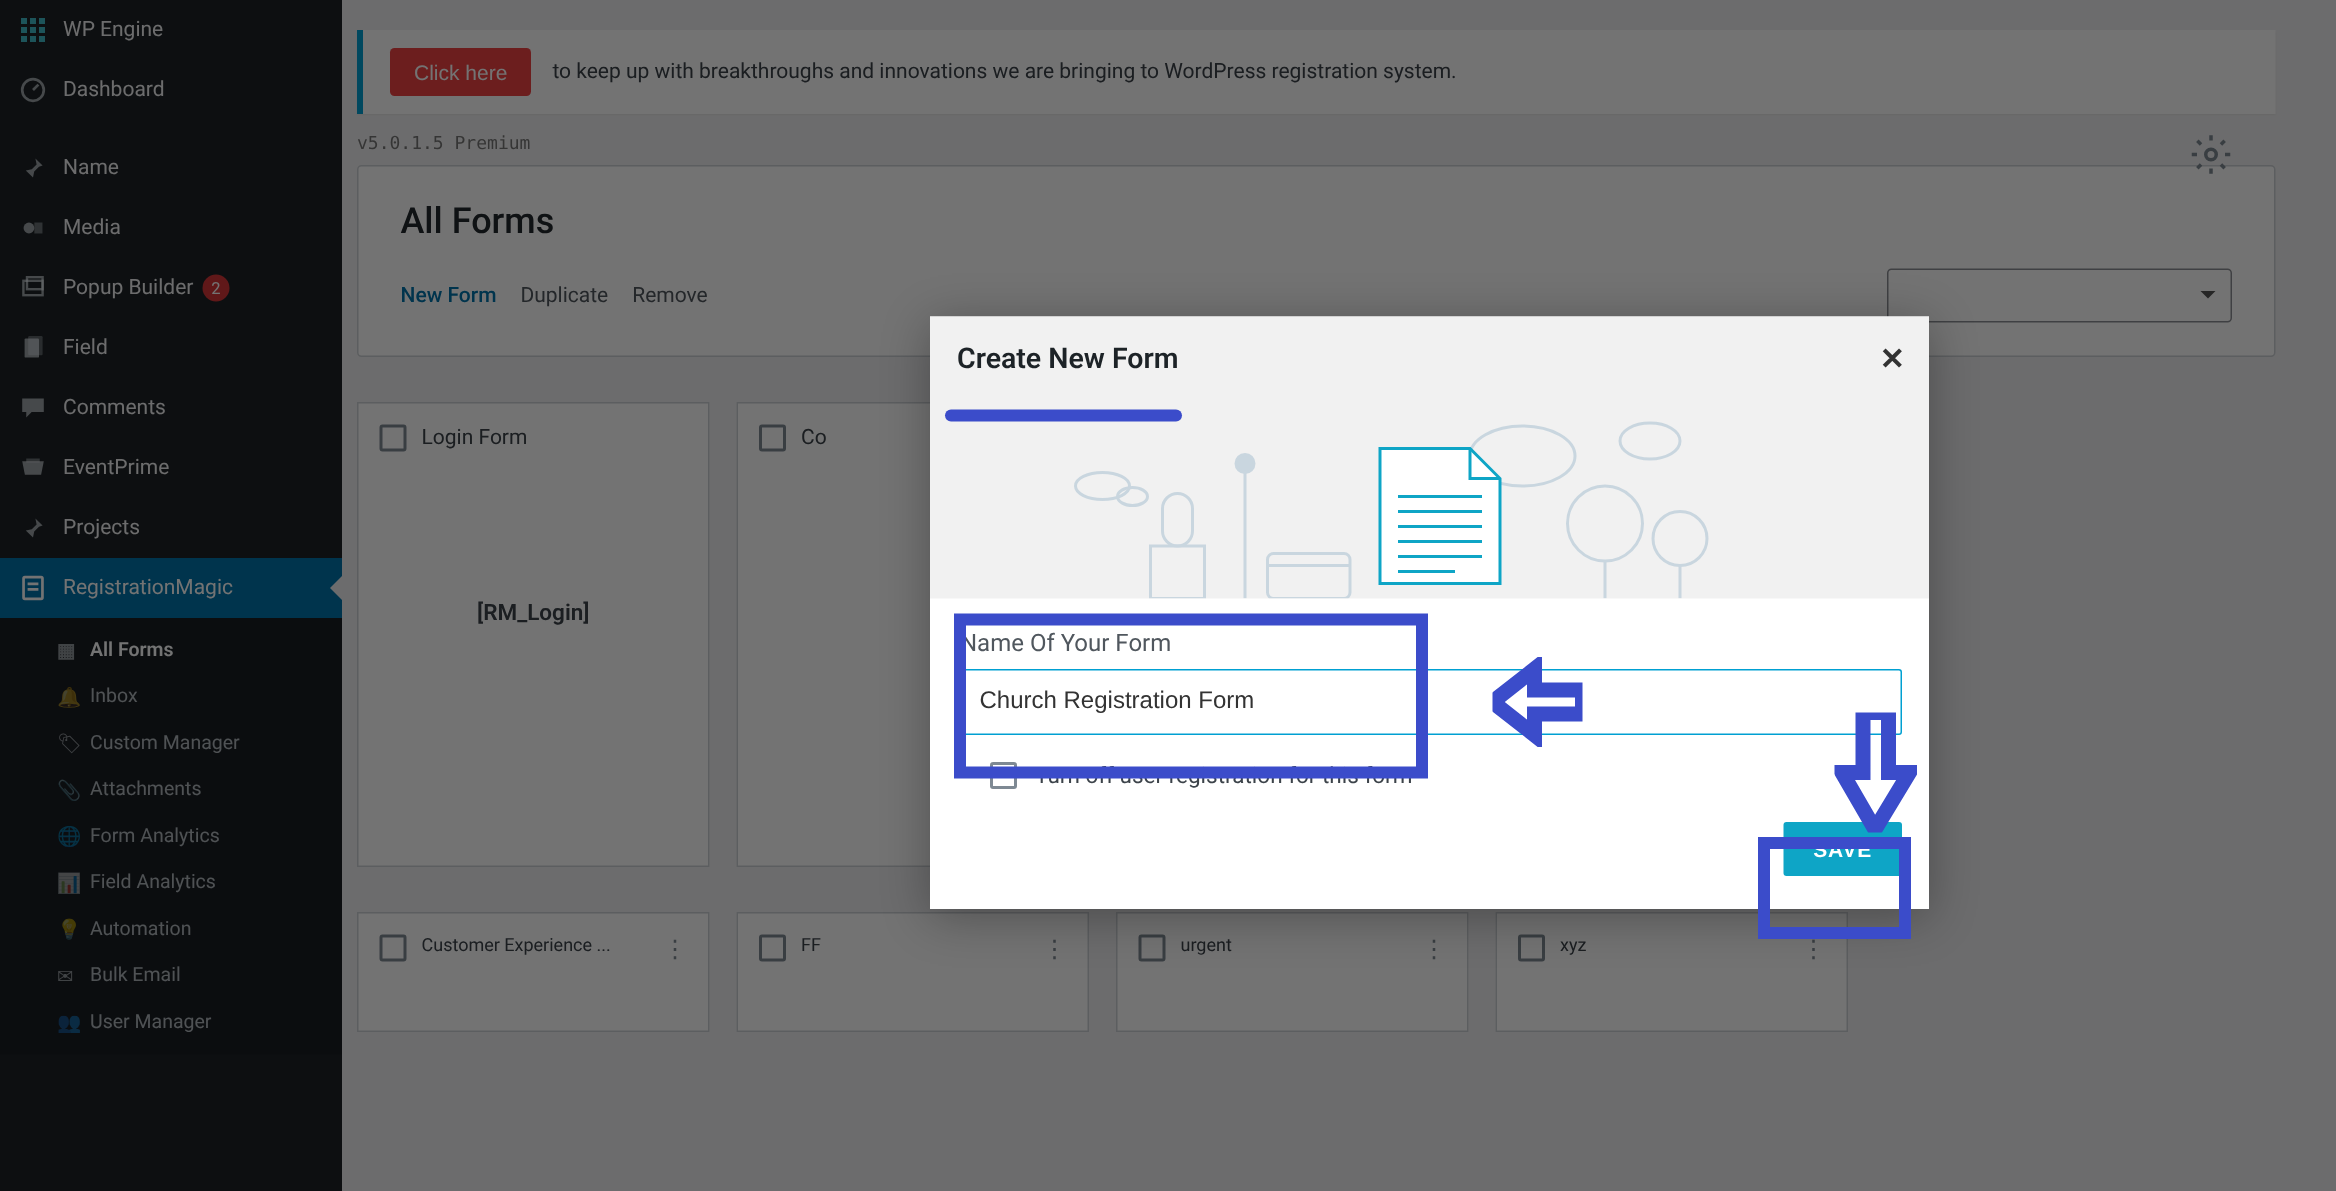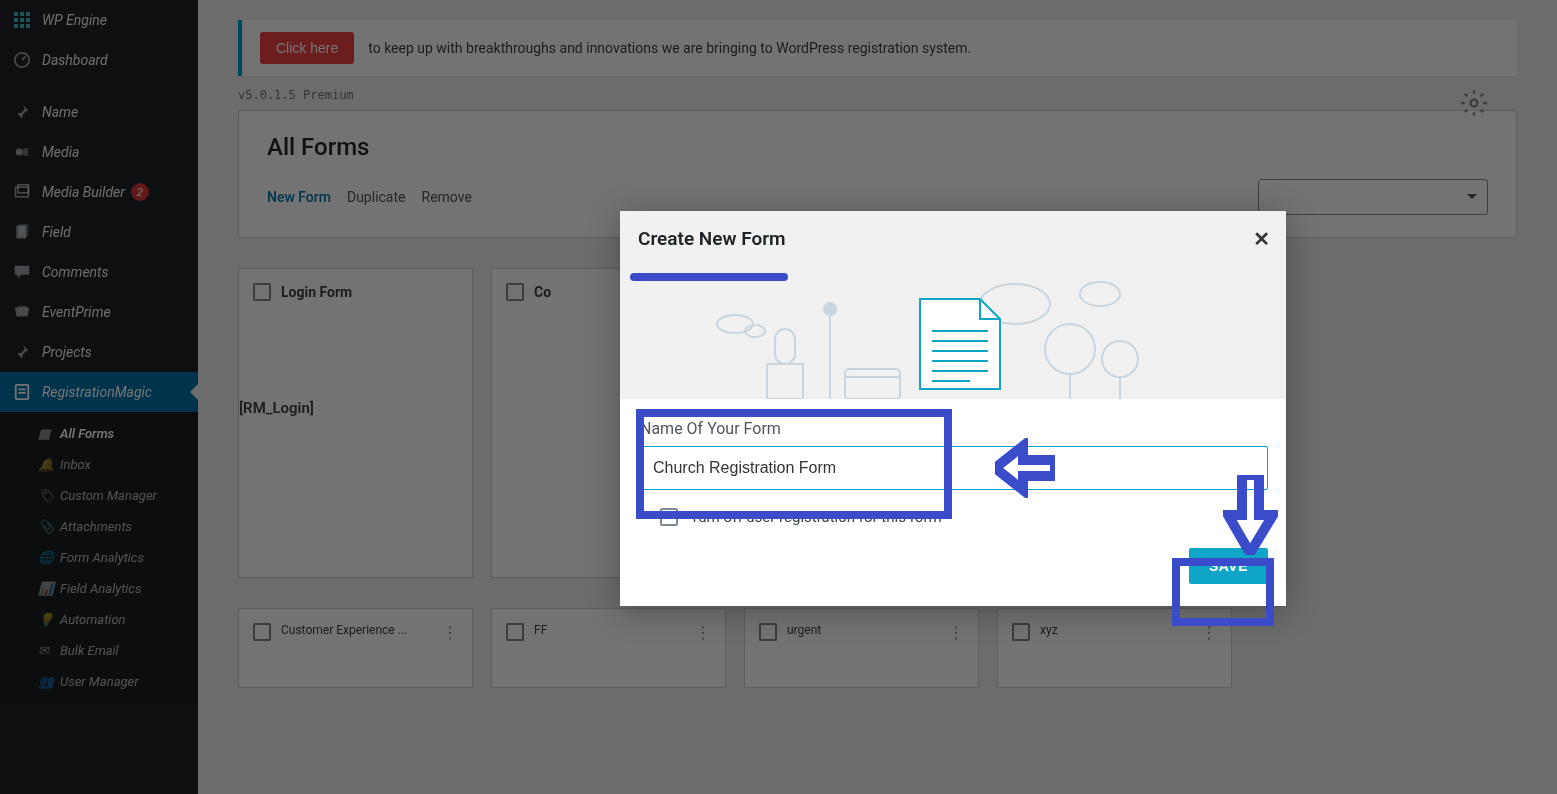--- a/index.html
+++ b/index.html
@@ -1,19 +1,19 @@
 <!DOCTYPE html>
 <html><head>
 <meta charset="utf-8">
 <style>
 * { box-sizing: border-box; margin: 0; padding: 0; }
 body { font-family: -apple-system, BlinkMacSystemFont, "Segoe UI", Roboto, sans-serif; background: #f0f0f1; width: 1557px; height: 794px; overflow: hidden; position: relative; }
 
 
-.sidebar { position: absolute; left: 0; top: 0; width: 198px; height: 100%; background: #1d2327; color: #fff; overflow-y: auto; font-style: italic; }
+.sidebar { position: absolute; left: 0; top: 0; width: 228px; height: 100%; background: #1d2327; color: #fff; overflow-y: auto; }
 .sidebar-item { display: flex; align-items: center; padding: 10px 12px; color: #f0f0f1; font-size: 14px; cursor: pointer; }
 .sidebar-item .icon { width: 20px; height: 20px; margin-right: 10px; display: inline-flex; align-items: center; justify-content: center; color: rgba(240,246,252,.6); }
 .sidebar-item.active { background: #0073aa; color: #fff; position: relative; }
 .sidebar-item.active::after { content: ""; position: absolute; right: 0; top: 50%; transform: translateY(-50%); border: 8px solid transparent; border-right-color: #f0f0f1; }
 .badge-orange { background: #d63638; color: #fff; border-radius: 50%; width: 18px; height: 18px; font-size: 11px; display: inline-flex; align-items: center; justify-content: center; margin-left: 6px; }
 .sub-item { padding: 8px 12px 8px 38px; font-size: 13px; color: rgba(240,246,252,.7); cursor: pointer; display: flex; align-items: center; }
 .sub-item .sicon { width: 14px; height: 14px; margin-right: 8px; color: rgba(240,246,252,.55); display:inline-flex; align-items:center; }
 .sub-item.active { color: #fff; font-weight: 600; }
 
 
@@ -27,24 +27,24 @@
 .toolbar { display: flex; align-items: center; gap: 16px; }
 .toolbar .link { color: #50575e; font-size: 14px; cursor: pointer; }
 .toolbar .link.primary { color: #0073aa; font-weight: 500; }
 .toolbar .right { margin-left: auto; }
 .gear { width: 28px; height: 28px; color: #7e8993; float: right; margin-top: -44px; }
 .select-box { border: 1px solid #8c8f94; border-radius: 3px; padding: 6px 28px 6px 10px; min-width: 230px; height: 36px; background: #fff; position: relative; }
 .select-box::after { content: ""; position: absolute; right: 10px; top: 14px; border: 5px solid transparent; border-top-color: #555; }
 
 .cards { display: flex; gap: 18px; margin-top: 30px; flex-wrap: wrap; }
 .card { width: 235px; height: 310px; border: 1px solid #ccd0d4; background: #fff; padding: 14px; position: relative; }
-.card .top { display: flex; align-items: center; gap: 10px; font-weight: bold; }
+.card .top { display: flex; align-items: center; gap: 10px; }
 .card .checkbox { width: 18px; height: 18px; border: 2px solid #7e8993; border-radius: 2px; }
 .card .title { font-size: 14px; color: #3c434a; flex: 1; white-space: nowrap; overflow: hidden; text-overflow: ellipsis; }
-.card .center { position: absolute; top: 130px; left: 0; right: 0; text-align: left; color: #3c434a; font-size: 15px; font-weight: 600; }
+.card .center { position: absolute; top: 130px; left: 0; right: 0; text-align: center; color: #3c434a; font-size: 15px; font-weight: 600; }
 
 .cards-row2 { display: flex; gap: 18px; margin-top: 30px; }
 .card2 { width: 235px; height: 80px; border: 1px solid #ccd0d4; background: #fff; padding: 14px; display: flex; align-items: flex-start; gap: 10px; }
 .card2 .checkbox { width: 18px; height: 18px; border: 2px solid #7e8993; border-radius: 2px; }
 .card2 .title { font-size: 12px; color: #3c434a; flex: 1; white-space: nowrap; overflow: hidden; text-overflow: ellipsis; }
 .card2 .kebab { color: #7e8993; cursor: pointer; }
 
 
 .overlay { position: absolute; inset: 0; background: rgba(0,0,0,.55); }
 
@@ -115,21 +115,21 @@
       </span>
     <span>Media</span>
   </div>
   <div class="sidebar-item">
     <span class="icon">
         <svg width="16" height="16" viewBox="0 0 20 20" fill="none" stroke="currentColor" stroke-width="2">
           <rect x="2" y="4" width="16" height="12"></rect>
           <rect x="5" y="1" width="13" height="10"></rect>
         </svg>
       </span>
-    <span>Media Builder</span>
+    <span>Popup Builder</span>
     <span class="badge-orange">2</span>
   </div>
   <div class="sidebar-item">
     <span class="icon">
         <svg width="16" height="16" viewBox="0 0 20 20" fill="currentColor">
           <rect x="3" y="2" width="12" height="16" rx="1"></rect>
           <rect x="6" y="0" width="12" height="16" rx="1" opacity=".5"></rect>
         </svg>
       </span>
     <span>Field</span>

